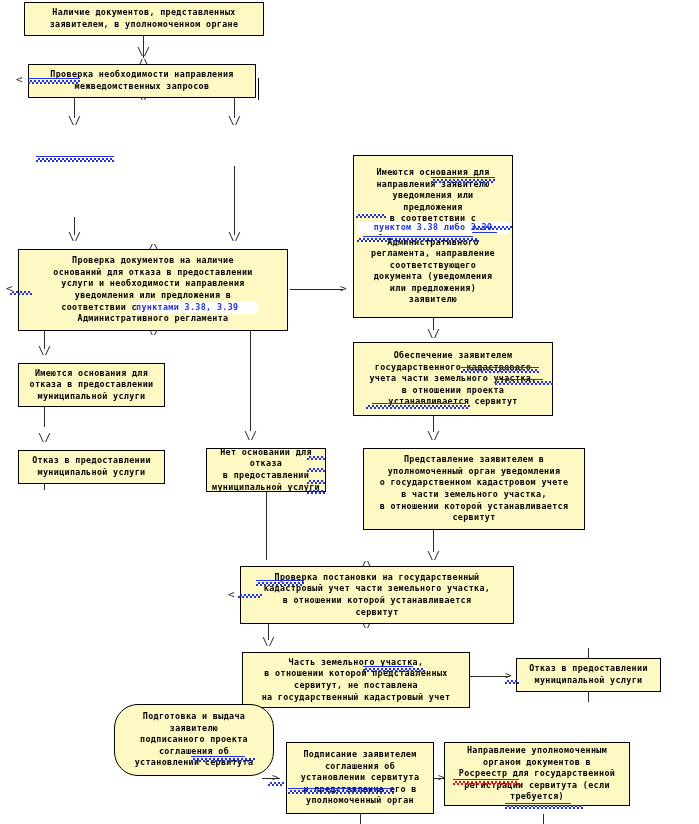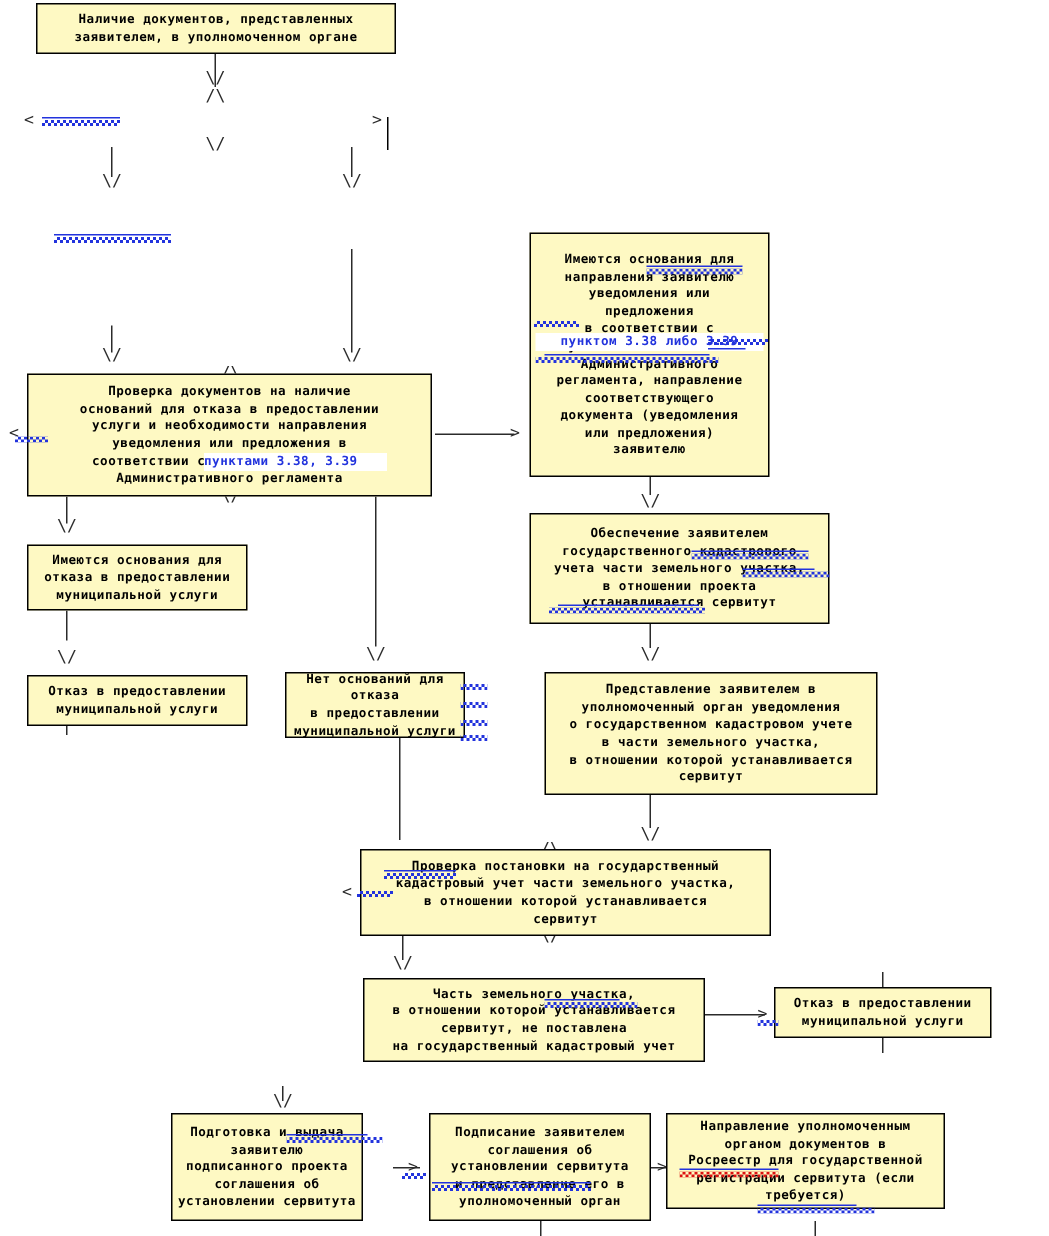--- a/index.html
+++ b/index.html
@@ -153,20 +153,24 @@
 
   <div class="ln v" style="left:360px;top:814px;height:10px;"></div>
 
   <div class="ln v" style="left:543px;top:814px;height:10px;"></div>
 
   <div class="box" style="left:24px;top:2px;width:240px;height:34px;">
     <span class="t">Наличие документов, представленных
 заявителем, в уполномоченном органе</span>
   </div>
 
+  <div class="box" style="left:28px;top:64px;width:228px;height:34px;">
+    <span class="t">Проверка необходимости направления
+межведомственных запросов</span>
+  </div>
 
 
 
   <div class="box" style="left:353px;top:155px;width:160px;height:163px;">
     <span class="t">Имеются основания для
 направления заявителю
 уведомления или
 предложения
 в соответствии с
 пунктом 3.38 либо 3.39
@@ -199,21 +203,21 @@
     <span class="t">Имеются основания для
 отказа в предоставлении
 муниципальной услуги</span>
   </div>
 
   <div class="box" style="left:18px;top:450px;width:147px;height:34px;">
     <span class="t">Отказ в предоставлении
 муниципальной услуги</span>
   </div>
 
-  <div class="box" style="left:190px;top:448px;width:120px;height:44px;">
+  <div class="box" style="left:206px;top:448px;width:120px;height:44px;">
     <span class="t">Нет оснований для отказа
 в предоставлении
 муниципальной услуги</span>
   </div>
 
   <div class="box" style="left:363px;top:448px;width:222px;height:82px;">
     <span class="t">Представление заявителем в
 уполномоченный орган уведомления
 о государственном кадастровом учете
 в части земельного участка,
@@ -223,31 +227,31 @@
 
   <div class="box" style="left:240px;top:566px;width:274px;height:58px;">
     <span class="t">Проверка постановки на государственный
 кадастровый учет части земельного участка,
 в отношении которой устанавливается
 сервитут</span>
   </div>
 
   <div class="box" style="left:242px;top:652px;width:228px;height:56px;">
     <span class="t">Часть земельного участка,
-в отношении которой устанавливается
+в отношении которой представленных
 сервитут, не поставлена
 на государственный кадастровый учет</span>
   </div>
 
   <div class="box" style="left:516px;top:658px;width:145px;height:34px;">
     <span class="t">Отказ в предоставлении
 муниципальной услуги</span>
   </div>
 
-  <div class="box" style="left:114px;top:742px;width:128px;height:72px;">
+  <div class="box" style="left:114px;top:704px;width:160px;height:72px;border-radius:24px;">
     <span class="t">Подготовка и выдача
 заявителю
 подписанного проекта
 соглашения об
 установлении сервитута</span>
   </div>
 
   <div class="box" style="left:286px;top:742px;width:148px;height:72px;">
     <span class="t">Подписание заявителем
 соглашения об

